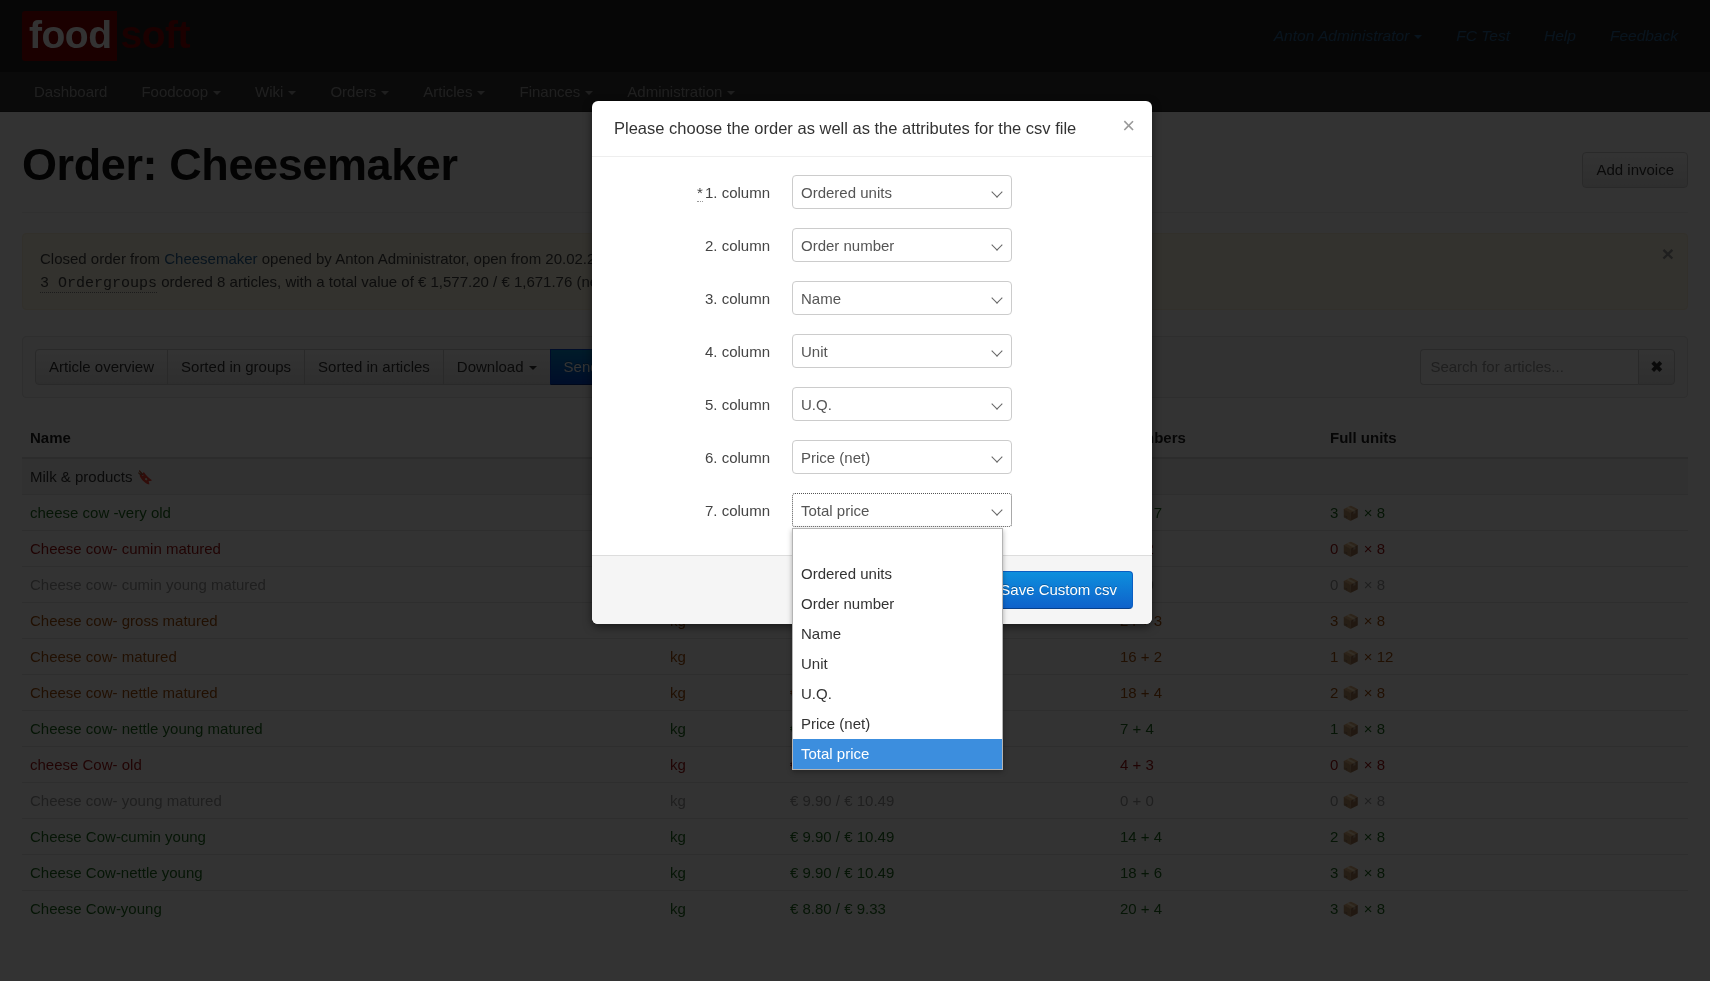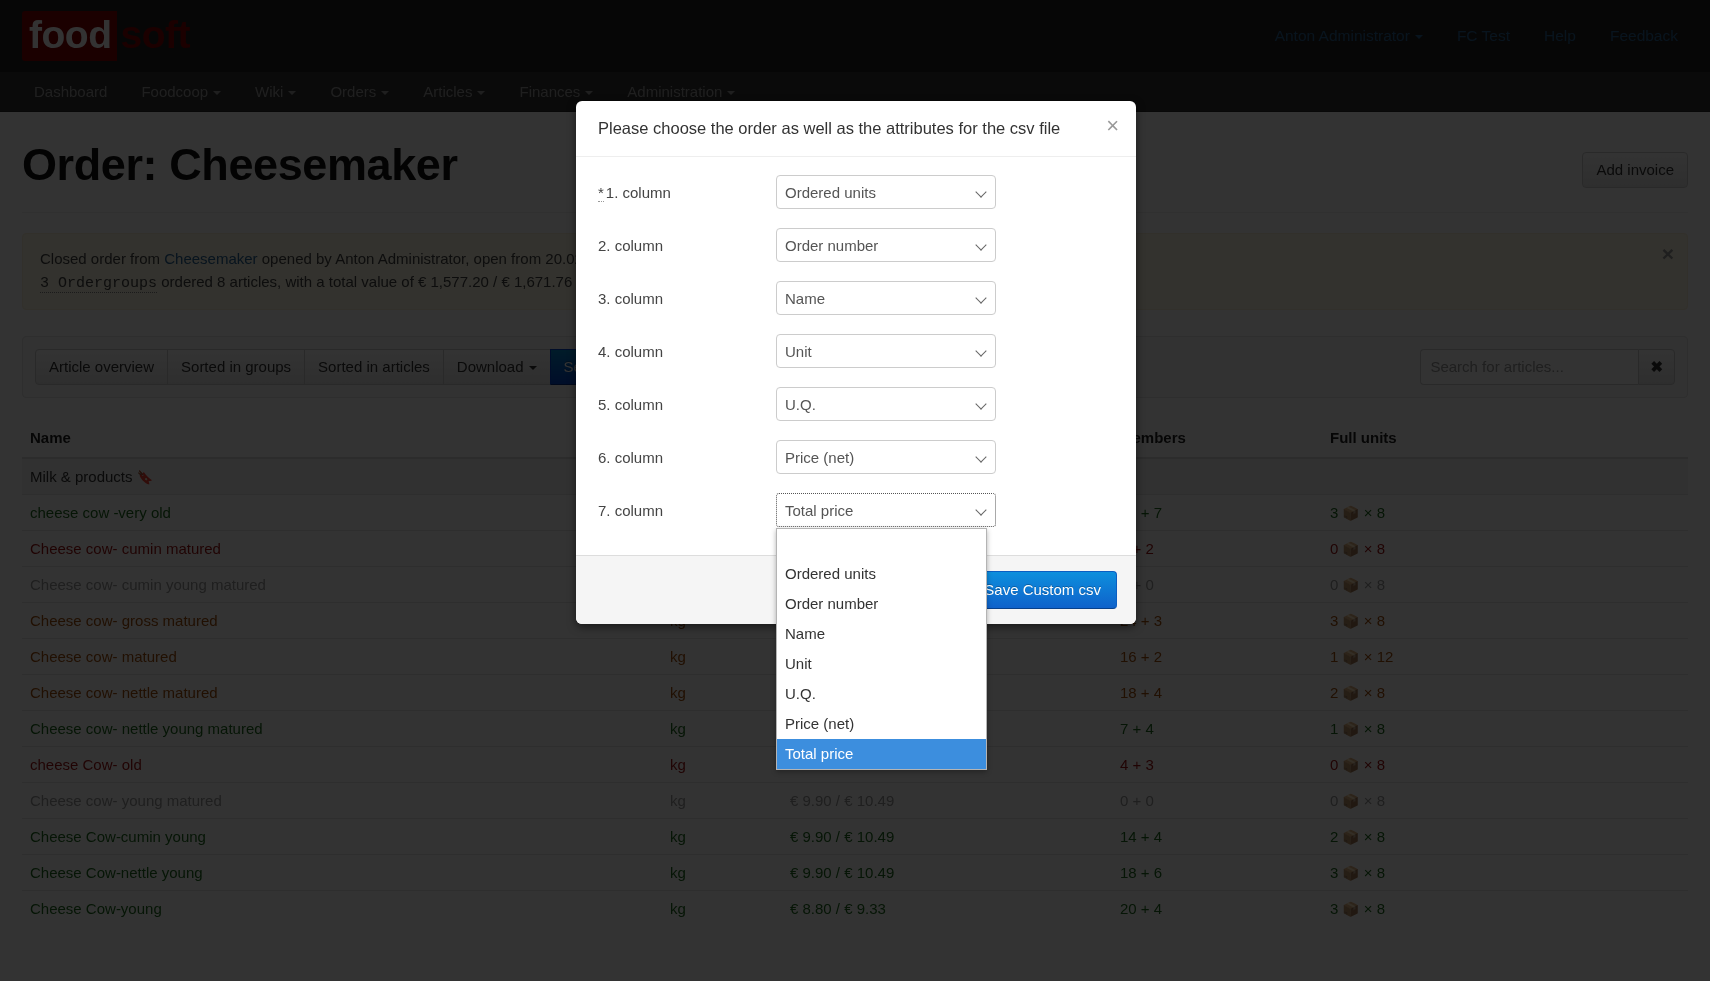--- a/index.html
+++ b/index.html
@@ -48,20 +48,21 @@
   .brand .b2 {
     color: #870000;
     padding: 4px 6px 7px 3px;
   }
   .nav-right {
     margin-left: auto;
     display: flex;
     align-items: center;
     gap: 34px;
     padding-right: 10px;
+    font-style: italic;
   }
   .nav-right a {
     color: #2a6496;
     text-decoration: none;
     font-size: 15.5px;
     white-space: nowrap;
   }
   .caret {
     display: inline-block;
     width: 0; height: 0;
@@ -249,21 +250,21 @@
   #backdrop {
     position: absolute;
     inset: 0;
     background: rgba(0,0,0,0.80);
     z-index: 20;
   }
 
   
   #modal {
     position: absolute;
-    left: 576px;
+    left: 592px;
     top: 101px;
     width: 560px;
     background: #ffffff;
     border-radius: 6px;
     box-shadow: 0 3px 9px rgba(0,0,0,.5);
     z-index: 30;
     font-size: 15px;
   }
   .modal-header {
     position: relative;
@@ -289,21 +290,21 @@
     padding: 18px 22px 24px 22px;
   }
   .form-row {
     display: flex;
     align-items: center;
     margin-bottom: 19px;
   }
   .form-row:last-child { margin-bottom: 4px; }
   .form-label {
     width: 178px;
-    text-align: left;
+    text-align: right;
     padding-right: 22px;
     color: #444;
     font-size: 15px;
     white-space: nowrap;
   }
   .req-star {
     color: #444;
     border-bottom: 1px dotted #999;
     margin-right: 2px;
   }

